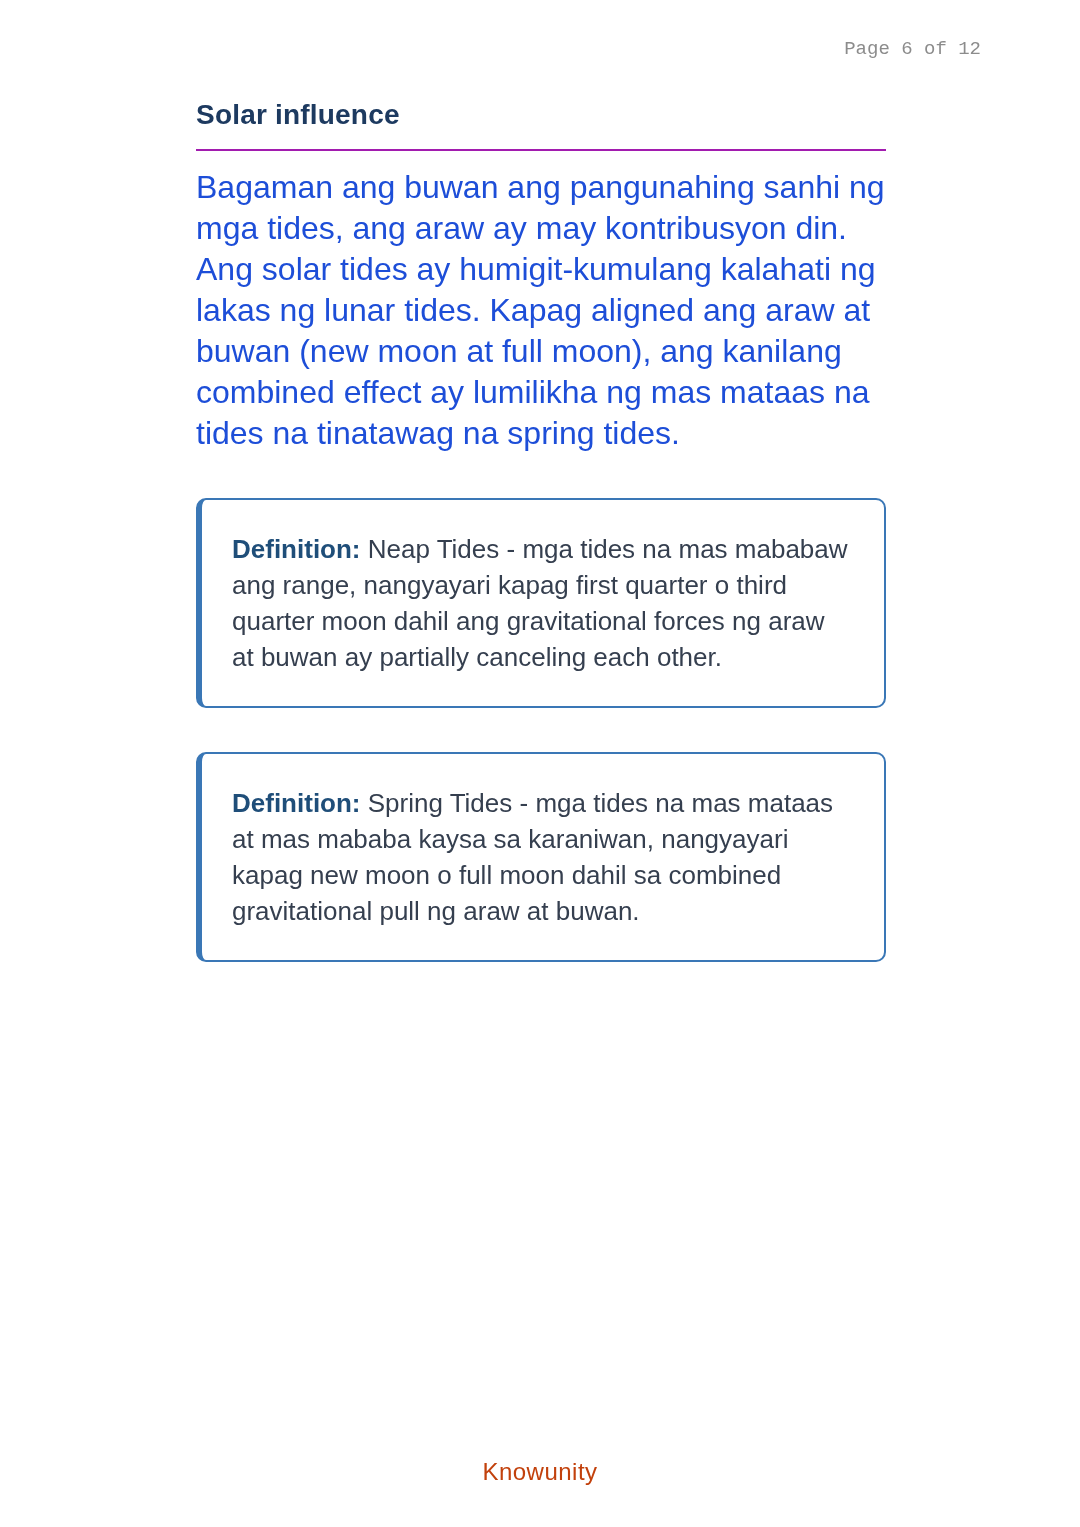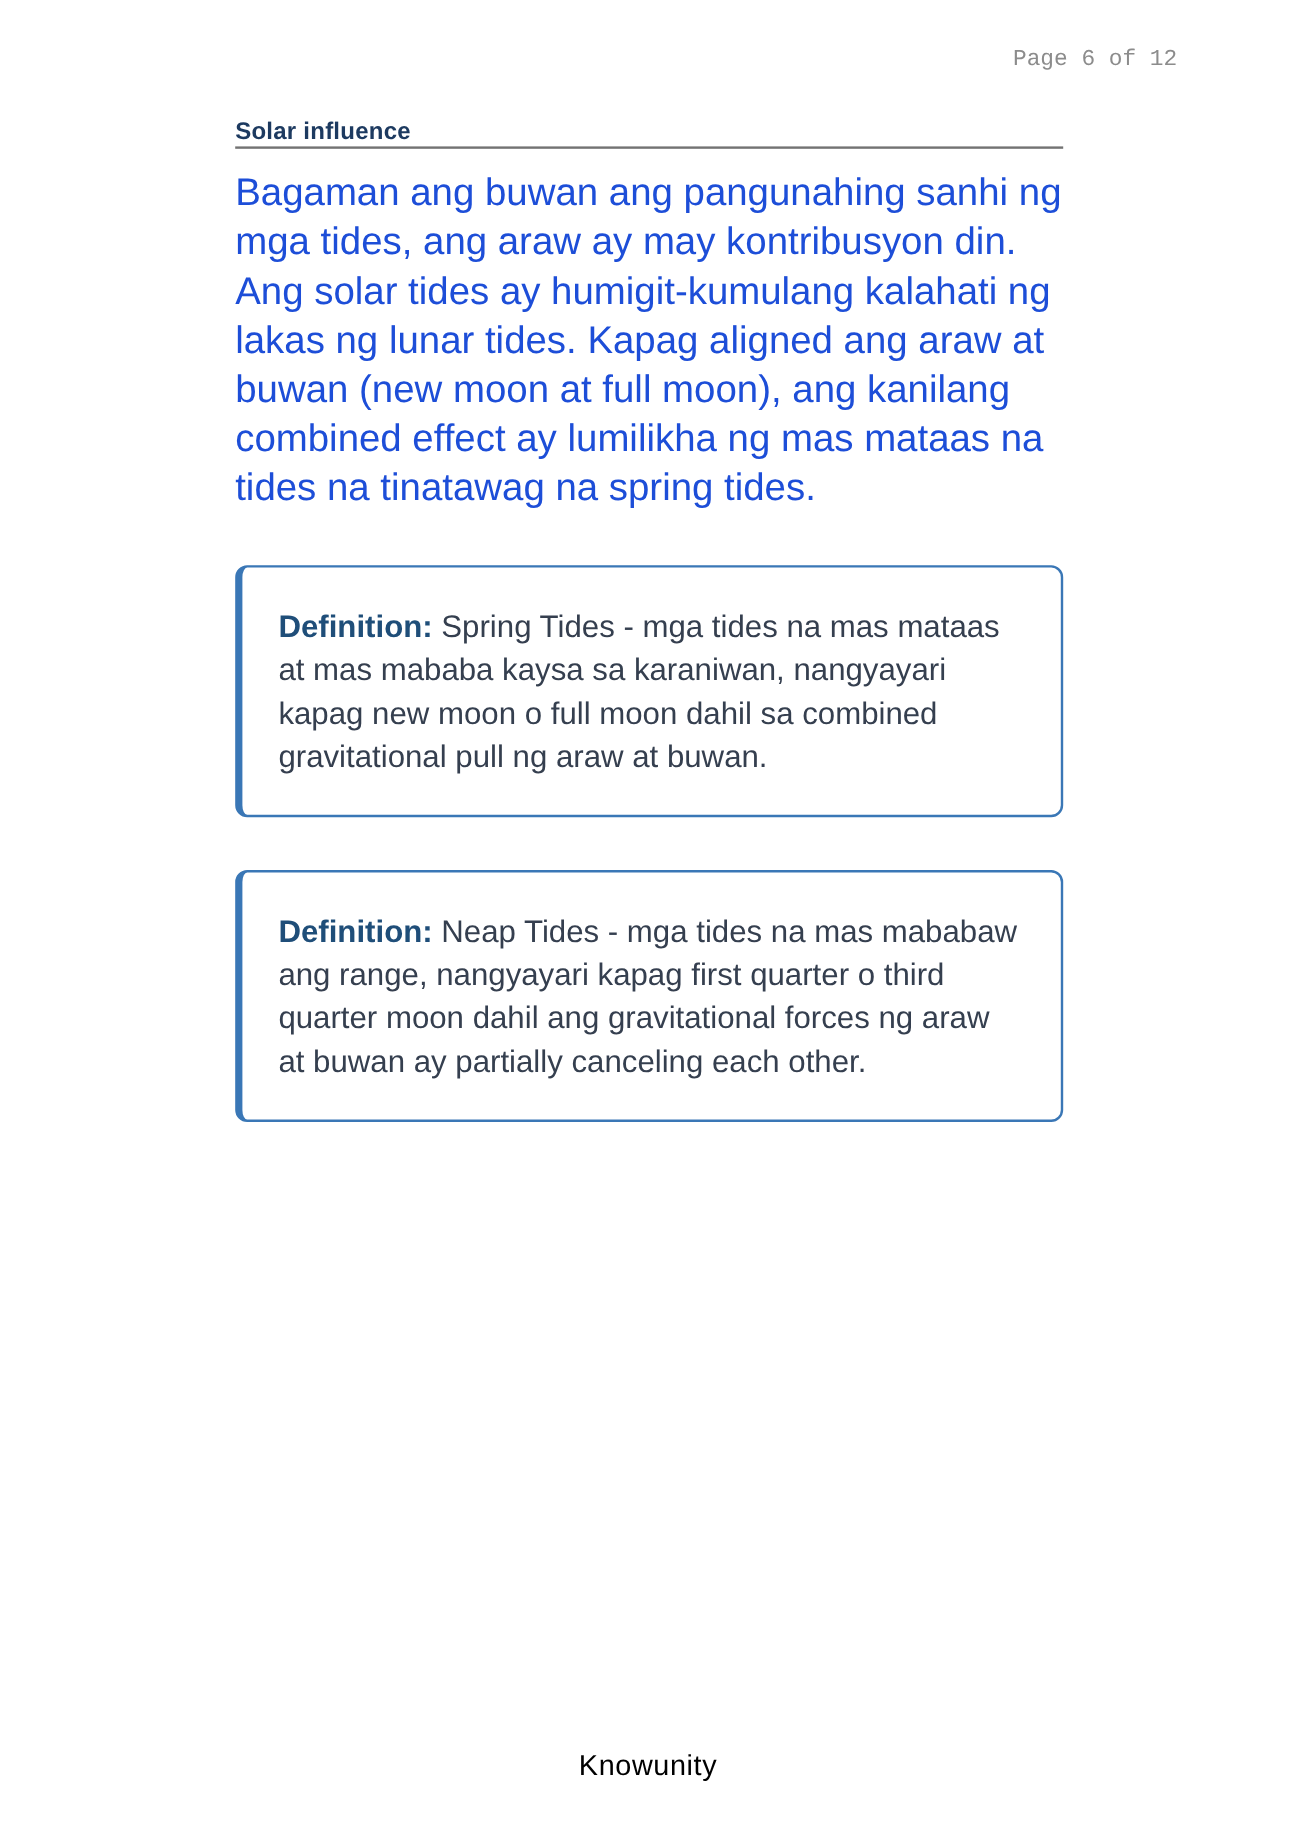--- a/index.html
+++ b/index.html
@@ -20,24 +20,25 @@
     color: #8c8c8c;
   }
   .content {
     position: absolute;
     left: 196px;
     top: 99px;
     width: 690px;
   }
   .section-heading {
     color: #1d3a60;
-    font-size: 20px;
+    font-size: 28px;
     font-weight: bold;
     letter-spacing: 0.2px;
-    border-bottom: 2px solid #737373;
+    padding-bottom: 18px;
+    border-bottom: 2px solid #a21caf;
   }
   .body-paragraph {
     margin-top: 16px;
     font-size: 32px;
     line-height: 41px;
     color: #1d4ed8;
   }
   .callout {
     margin-top: 44px;
     border: 2px solid #3a77b6;
@@ -53,38 +54,38 @@
     color: #1f4e79;
     font-weight: bold;
   }
   .footer-brand {
     position: absolute;
     left: 0;
     width: 100%;
     top: 1458px;
     text-align: center;
     font-size: 24px;
-    color: #000000;
+    color: #c2410c;
     letter-spacing: 0.5px;
   }
 </style>
 </head>
 <body>
 
 <div class="page-indicator">Page 6 of 12</div>
 
 <div class="content">
 
   <h1 class="section-heading">Solar influence</h1>
 
   <p class="body-paragraph">Bagaman ang buwan ang pangunahing sanhi ng mga tides, ang araw ay may kontribusyon din. Ang solar tides ay humigit-kumulang kalahati ng lakas ng lunar tides. Kapag aligned ang araw at buwan (new moon at full moon), ang kanilang combined effect ay lumilikha ng mas mataas na tides na tinatawag na spring tides.</p>
 
   <div class="callout">
-    <span class="definition-label">Definition:</span><span> Spring Tides - mga tides na mas mataas at mas mababa kaysa sa karaniwan, nangyayari kapag new moon o full moon dahil sa combined gravitational pull ng araw at buwan.</span>
+    <span class="definition-label">Definition:</span><span> Neap Tides - mga tides na mas mababaw ang range, nangyayari kapag first quarter o third quarter moon dahil ang gravitational forces ng araw at buwan ay partially canceling each other.</span>
   </div>
 
   <div class="callout">
-    <span class="definition-label">Definition:</span><span> Neap Tides - mga tides na mas mababaw ang range, nangyayari kapag first quarter o third quarter moon dahil ang gravitational forces ng araw at buwan ay partially canceling each other.</span>
+    <span class="definition-label">Definition:</span><span> Spring Tides - mga tides na mas mataas at mas mababa kaysa sa karaniwan, nangyayari kapag new moon o full moon dahil sa combined gravitational pull ng araw at buwan.</span>
   </div>
 
 </div>
 
 <div class="footer-brand">Knowunity</div>
 
 </body></html>

